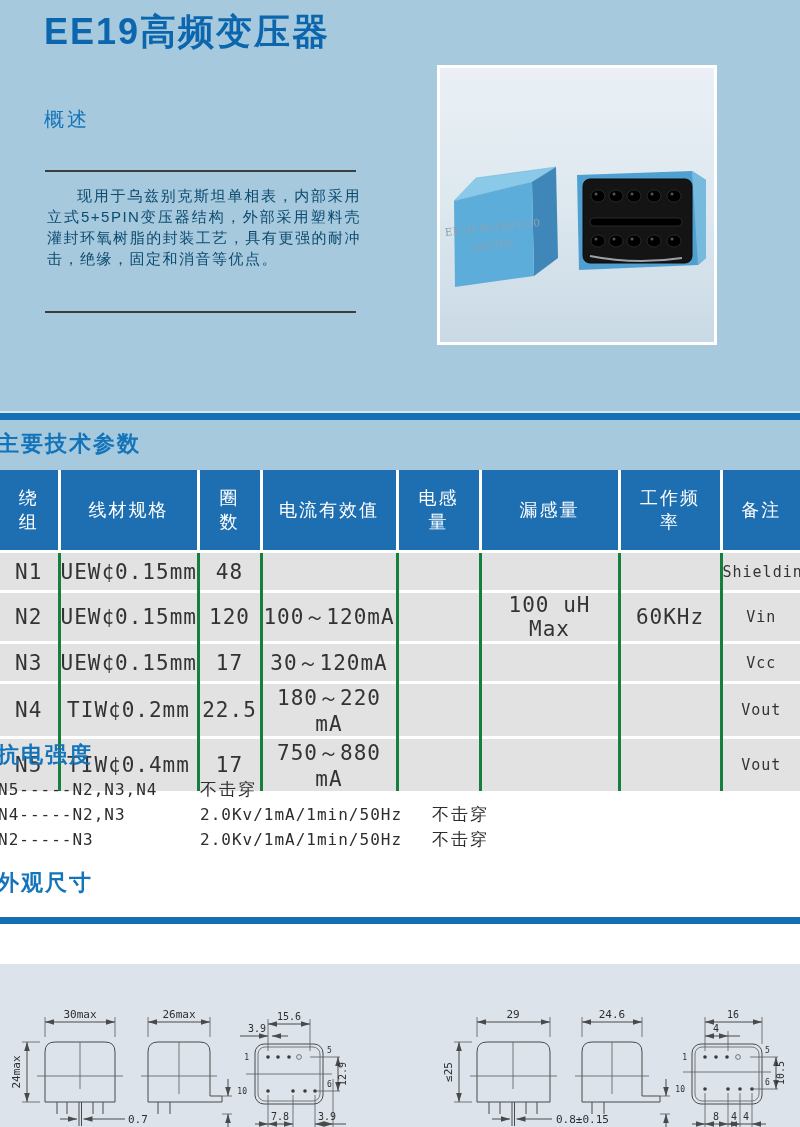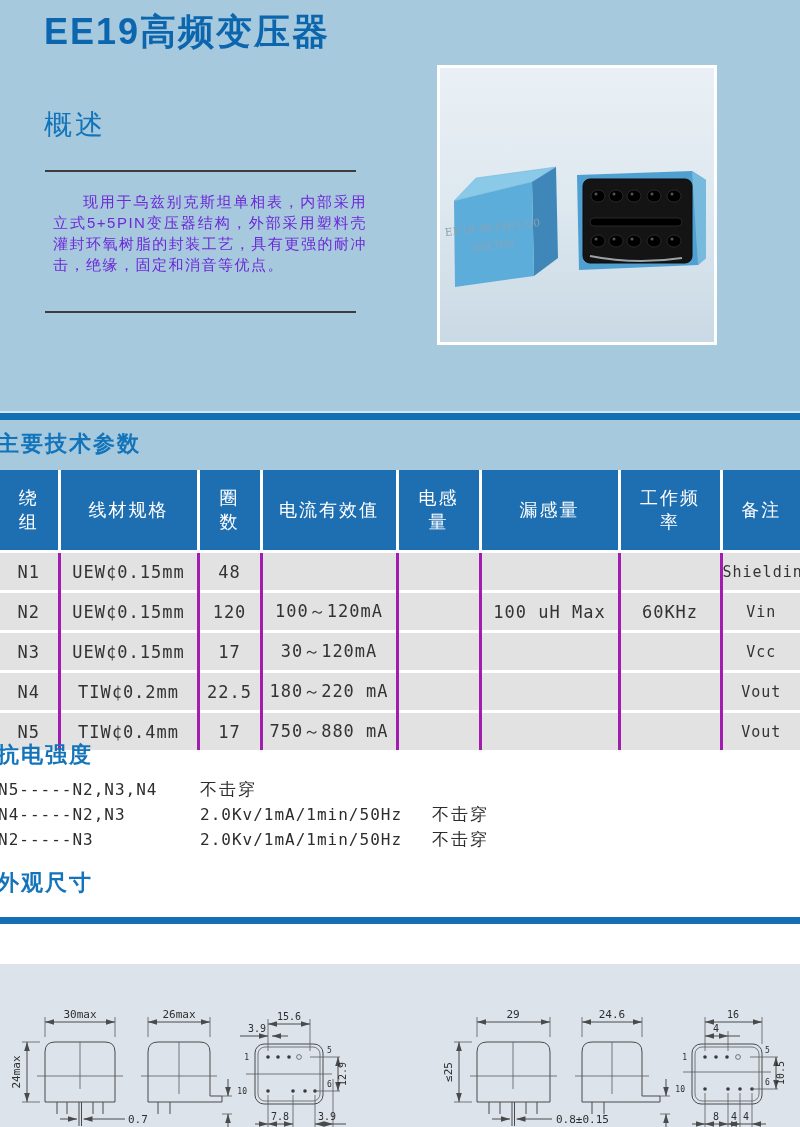--- a/index.html
+++ b/index.html
@@ -8,29 +8,29 @@
     background:#ffffff;
     font-family:"Liberation Sans", sans-serif;
   }
   
   .header{position:absolute;left:0;top:0;width:800px;height:513px;background:#a6c9de;}
   .page-title{
     position:absolute;left:44px;top:8px;font-size:36px;font-weight:bold;
     color:#0c66ae;letter-spacing:2px;
   }
   .overview-heading{
-    position:absolute;left:44px;top:106px;font-size:28px;color:#1374ba;letter-spacing:3px;
+    position:absolute;left:44px;top:106px;font-size:20px;color:#1374ba;letter-spacing:3px;
   }
   .rule{position:absolute;left:45px;width:311px;height:0;border-top:2px solid #3d3d3d;}
   .rule-top{top:170px;}
   .rule-bottom{top:311px;}
   .overview-text{
     position:absolute;left:45px;top:183px;width:314px;
-    font-size:15px;line-height:21px;color:#6d28d9;
-    text-align:justify;text-indent:2em;letter-spacing:1.5px;margin:8px;
+    font-size:15px;line-height:21px;color:#0c4a6e;
+    text-align:justify;text-indent:2em;letter-spacing:1.5px;margin:2px;
   }
   
   .photo{
     position:absolute;left:437px;top:65px;width:274px;height:274px;
     border:3px solid #ffffff;
     background:linear-gradient(180deg,#eaf0f5 0%,#dde8ef 50%,#c9d9e5 100%);
   }
   
   .bar{position:absolute;left:0;width:800px;height:7px;background:#1470b2;}
   .bar1{top:411px;border-top:2px solid #d7e6f1;}
@@ -47,22 +47,22 @@
   table.params{
     position:absolute;left:0;top:470px;width:800px;
     border-collapse:collapse;table-layout:fixed;
   }
   table.params th{
     background:#1e6fb2;color:#ffffff;font-weight:500;font-size:18px;
     height:46px;border-right:3px solid #ffffff;letter-spacing:2px;
     font-family:"Liberation Sans", sans-serif;padding:16px;text-align:center;
   }
   table.params td{
-    background:#e2e2e2;color:#333333;font-size:17px;height:37px;
-    border-right:3px solid #a21caf;border-top:3px solid #ffffff;
+    background:#e2e2e2;color:#333333;font-size:21px;height:37px;
+    border-right:3px solid #15803d;border-top:3px solid #ffffff;
     text-align:center;padding:0;
     font-family:"DejaVu Sans Mono", monospace;letter-spacing:1px;
   }
   table.params th:last-child, table.params td:last-child{border-right:none;}
   table.params td.note{font-size:15px;}
   
   .strength-row{
     position:absolute;left:-2px;height:22px;display:flex;align-items:center;
     font-family:"DejaVu Sans Mono", monospace;font-size:16px;color:#2d2d2d;
   }

